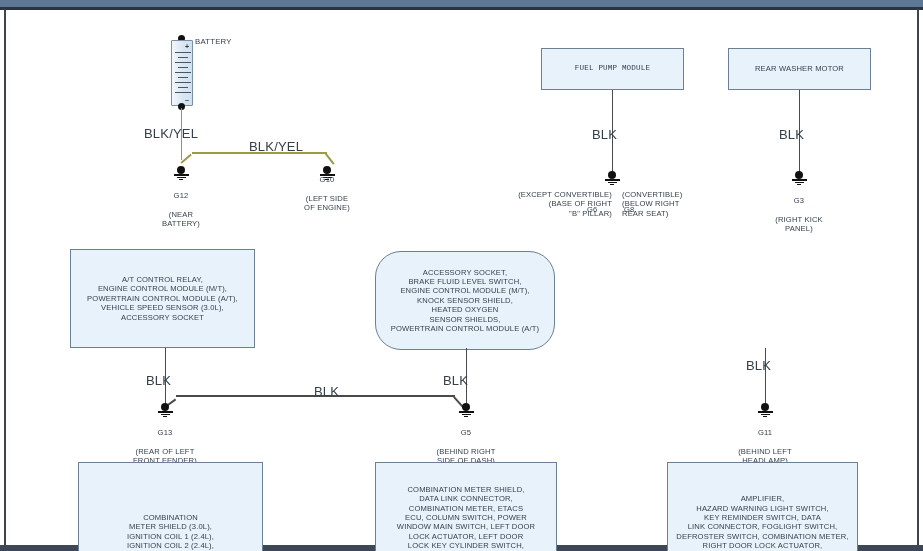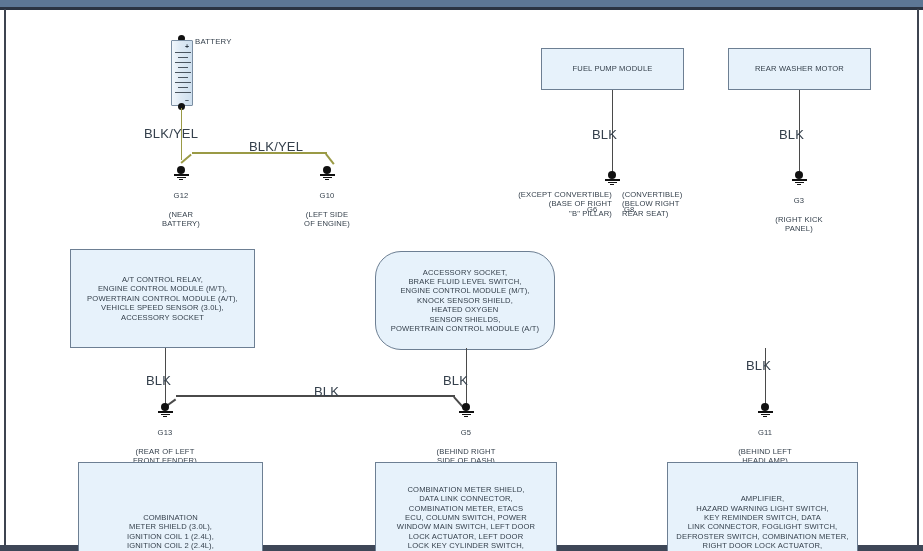--- a/index.html
+++ b/index.html
@@ -123,27 +123,27 @@
       <span>(NEAR
 BATTERY)</span>
     </div>
 
     <div class="gnd" style="left:310px;top:156px;">
       <div class="dot"></div>
         <div class="b1"></div>
         <div class="b2"></div>
         <div class="b3"></div>
     </div>
-    <div class="gcap" style="left:286px;top:171px;width:70px;">
+    <div class="gcap" style="left:286px;top:155px;width:70px;">
       <span>G10</span><br>
       <span>(LEFT SIDE
 OF ENGINE)</span>
     </div>
 
-    <div class="box" style="left:535px;top:38px;width:143px;height:42px;">FUEL PUMP MODULE</div>
+    <div class="box" style="left:535px;top:38px;width:143px;height:42px;font-family:Liberation Mono, monospace;">FUEL PUMP MODULE</div>
     <div class="wire v" style="left:605.5px;top:80px;height:82px;"></div>
     <div class="wlabel" style="left:586px;top:117px;">BLK</div>
 
     <div class="gnd" style="left:595px;top:161px;">
       <div class="dot"></div>
         <div class="b1"></div>
         <div class="b2"></div>
         <div class="b3"></div>
     </div>
     <div class="gid" style="left:581px;top:161px;">G6</div>

